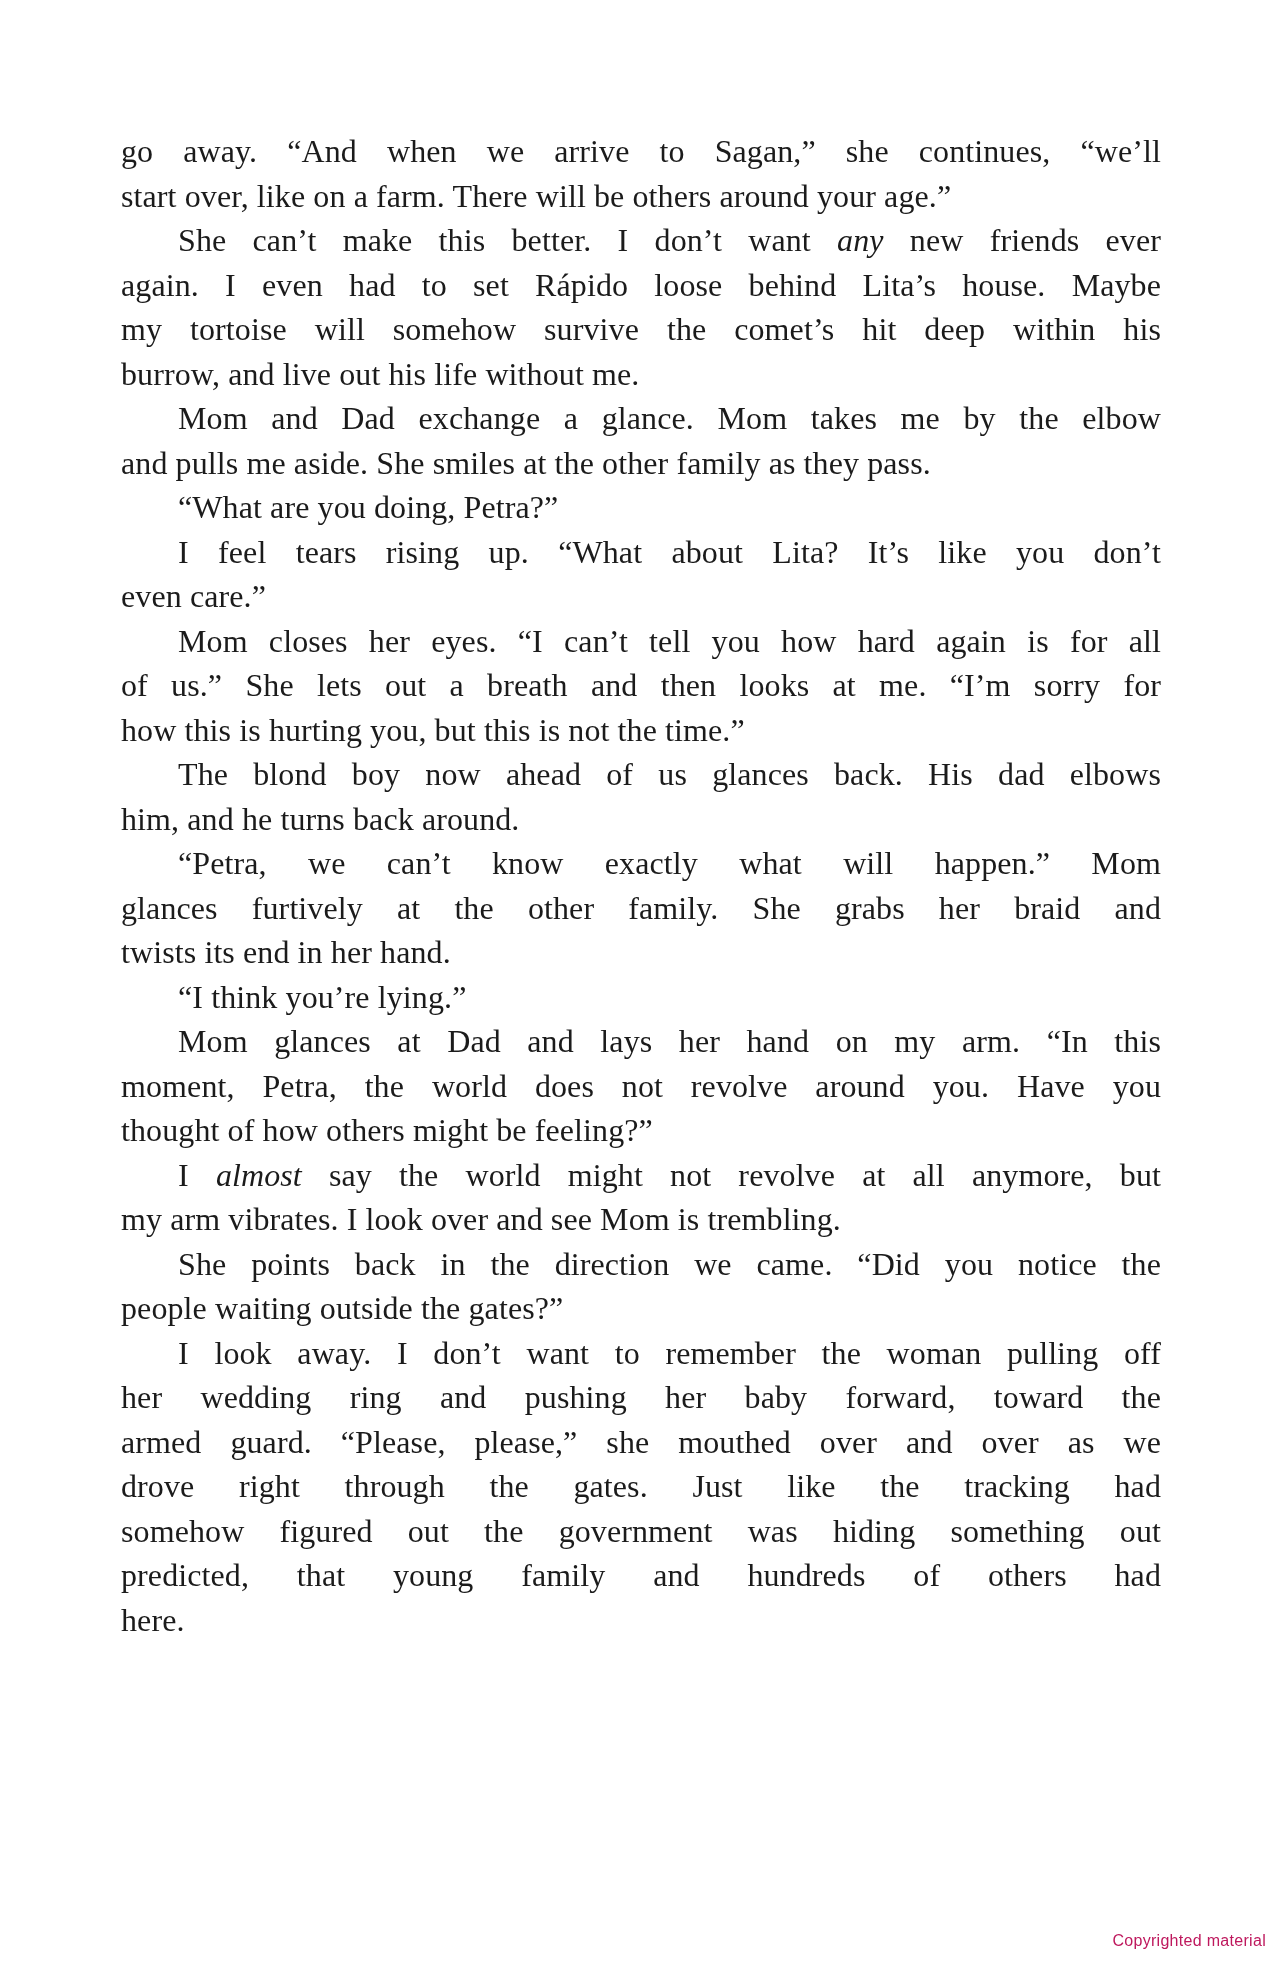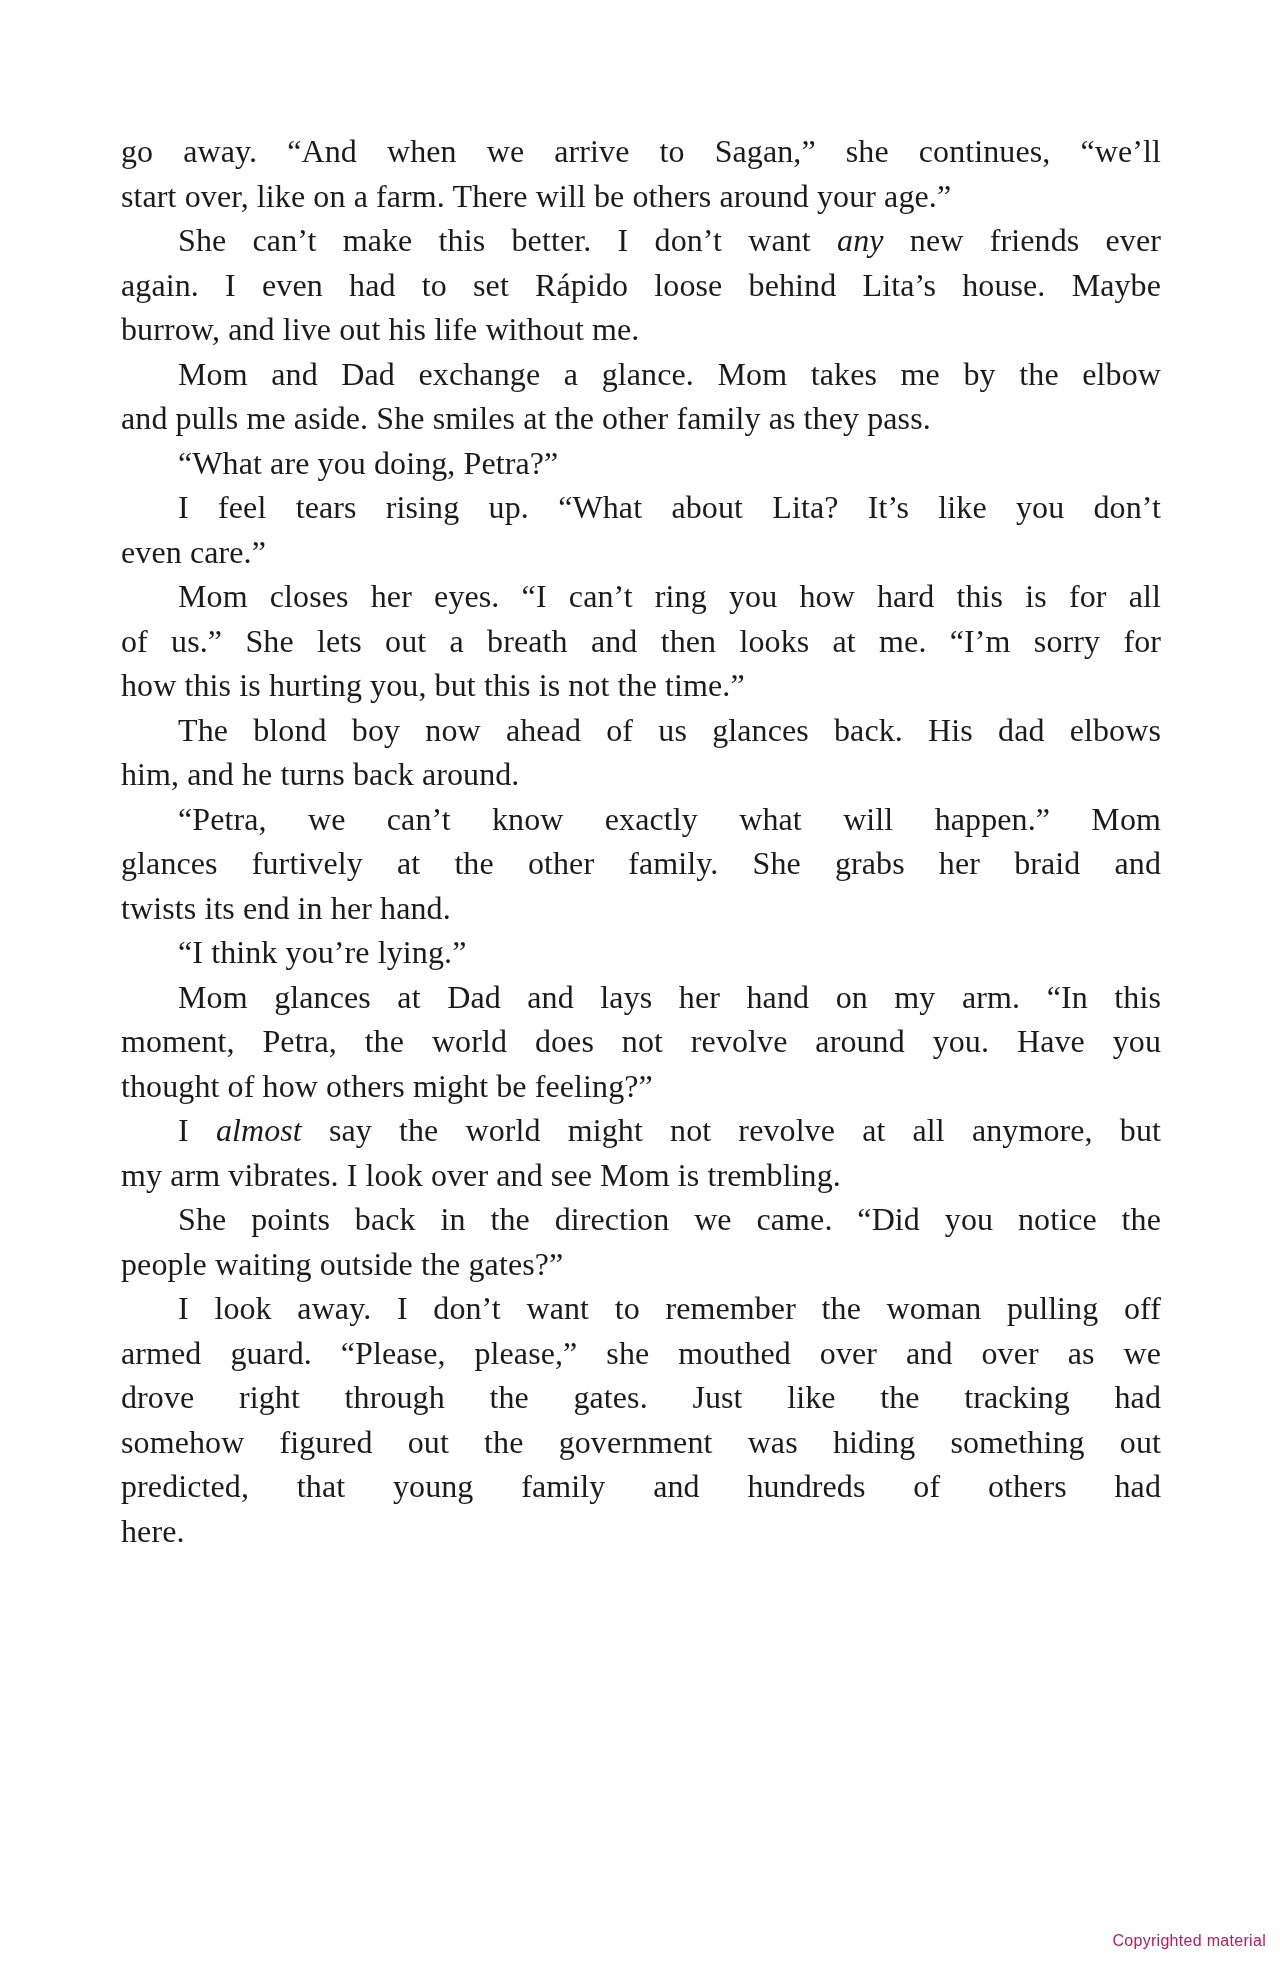--- a/index.html
+++ b/index.html
@@ -53,35 +53,36 @@
 
 <div class="page">
   <div class="text-block">
       <div class="para">
         <div class="line"><span>go away. “And when we arrive to Sagan,” she continues, “we’ll</span></div>
         <div class="line last"><span>start over, like on a farm. There will be others around your age.”</span></div>
       </div>
       <div class="para">
         <div class="line indent"><span>She can’t make this better. I don’t want </span><i>any</i><span> new friends ever</span></div>
         <div class="line"><span>again. I even had to set Rápido loose behind Lita’s house. Maybe</span></div>
+        <div class="line"><span>my tortoise will somehow survive the comet’s hit deep within his</span></div>
         <div class="line last"><span>burrow, and live out his life without me.</span></div>
       </div>
       <div class="para">
         <div class="line indent"><span>Mom and Dad exchange a glance. Mom takes me by the elbow</span></div>
         <div class="line last"><span>and pulls me aside. She smiles at the other family as they pass.</span></div>
       </div>
       <div class="para">
         <div class="line last indent"><span>“What are you doing, Petra?”</span></div>
       </div>
       <div class="para">
         <div class="line indent"><span>I feel tears rising up. “What about Lita? It’s like you don’t</span></div>
         <div class="line last"><span>even care.”</span></div>
       </div>
       <div class="para">
-        <div class="line indent"><span>Mom closes her eyes. “I can’t ring you how hard this is for all</span></div>
+        <div class="line indent"><span>Mom closes her eyes. “I can’t tell you how hard again is for all</span></div>
         <div class="line"><span>of us.” She lets out a breath and then looks at me. “I’m sorry for</span></div>
         <div class="line last"><span>how this is hurting you, but this is not the time.”</span></div>
       </div>
       <div class="para">
         <div class="line indent"><span>The blond boy now ahead of us glances back. His dad elbows</span></div>
         <div class="line last"><span>him, and he turns back around.</span></div>
       </div>
       <div class="para">
         <div class="line indent"><span>“Petra, we can’t know exactly what will happen.” Mom</span></div>
         <div class="line"><span>glances furtively at the other family. She grabs her braid and</span></div>
@@ -98,20 +99,21 @@
       <div class="para">
         <div class="line indent"><span>I </span><i>almost</i><span> say the world might not revolve at all anymore, but</span></div>
         <div class="line last"><span>my arm vibrates. I look over and see Mom is trembling.</span></div>
       </div>
       <div class="para">
         <div class="line indent"><span>She points back in the direction we came. “Did you notice the</span></div>
         <div class="line last"><span>people waiting outside the gates?”</span></div>
       </div>
       <div class="para">
         <div class="line indent"><span>I look away. I don’t want to remember the woman pulling off</span></div>
+        <div class="line"><span>her wedding ring and pushing her baby forward, toward the</span></div>
         <div class="line"><span>armed guard. “Please, please,” she mouthed over and over as we</span></div>
         <div class="line"><span>drove right through the gates. Just like the tracking had</span></div>
         <div class="line"><span>somehow figured out the government was hiding something out</span></div>
         <div class="line"><span>predicted, that young family and hundreds of others had</span></div>
         <div class="line last"><span>here.</span></div>
       </div>
     </div>
   <div class="footer-note">Copyrighted material</div>
 </div>
 

